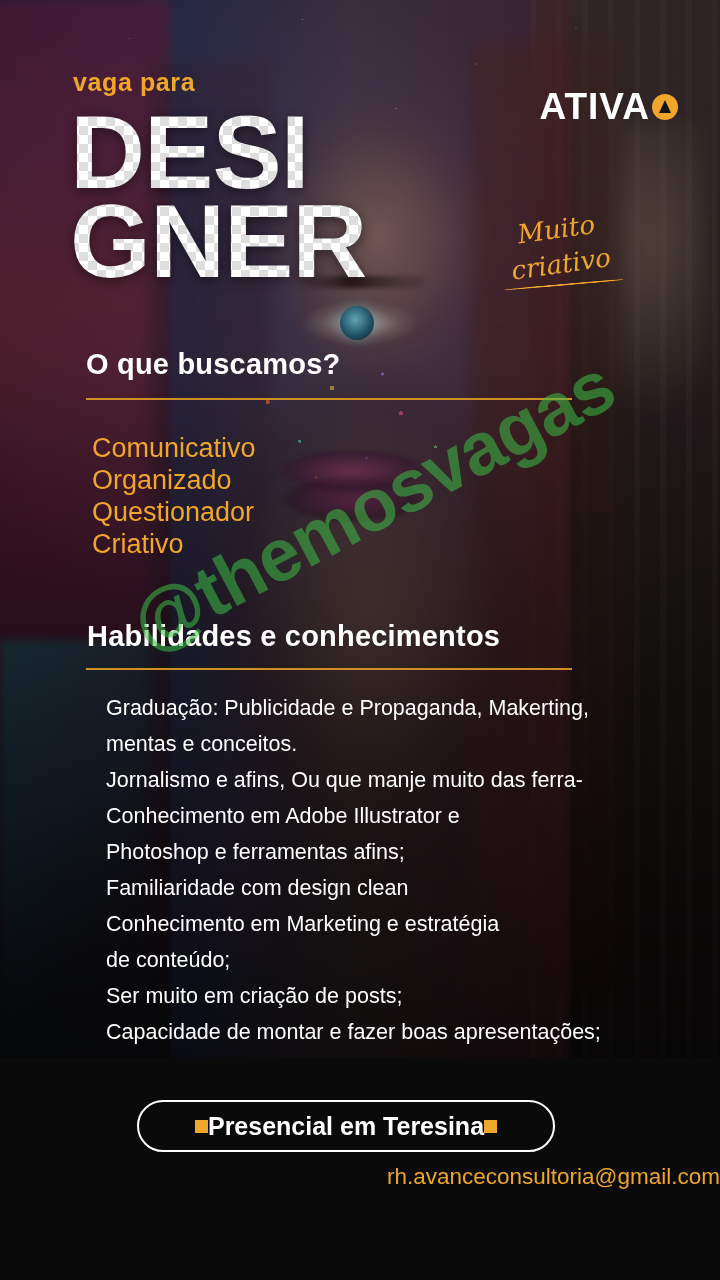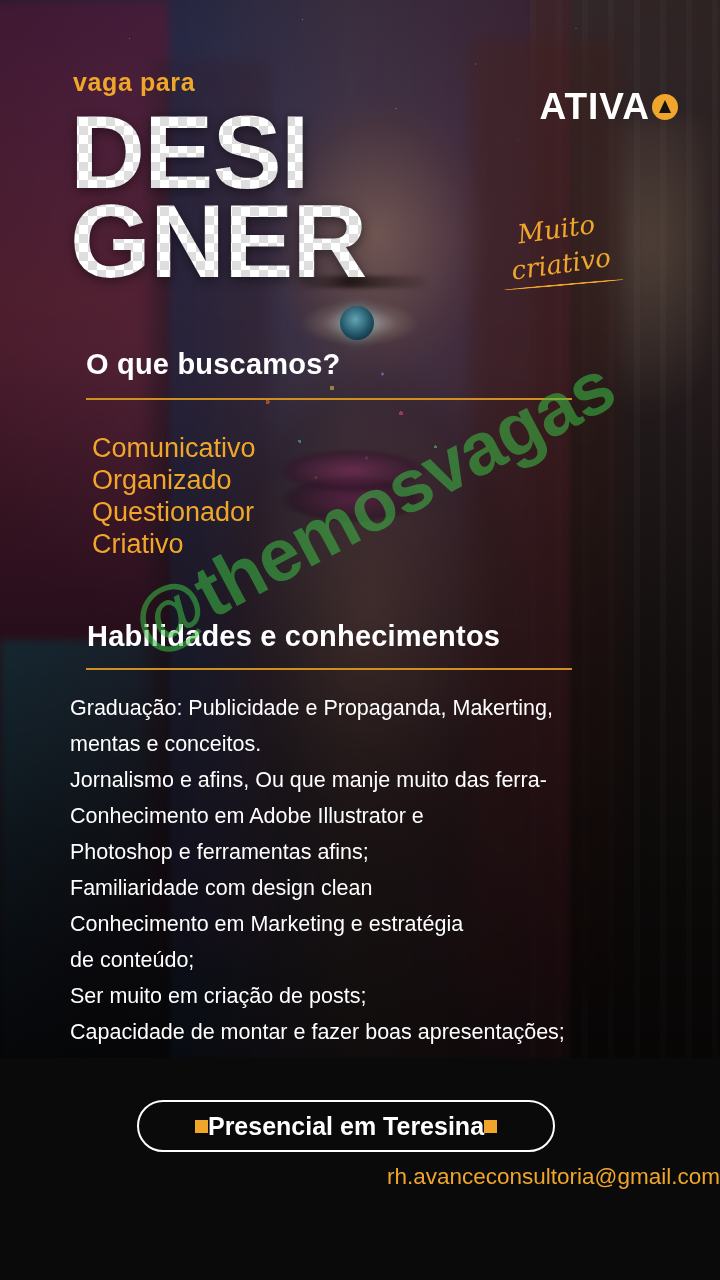--- a/index.html
+++ b/index.html
@@ -292,21 +292,21 @@
   }
 
   .skills {
     position: absolute;
     left: 70px; top: 690px;
     width: 580px;
     color: #ffffff;
     font-size: 21.5px;
     line-height: 36px;
   }
-  .skills div { white-space: nowrap; }
+  .skills div { white-space: nowrap; margin-left: 36px; }
 
   .cta {
     position: absolute;
     left: 137px; bottom: 128px;
     width: 414px; height: 48px;
     border: 2px solid #ffffff;
     border-radius: 26px;
     display: flex;
     align-items: center;
     justify-content: center;

